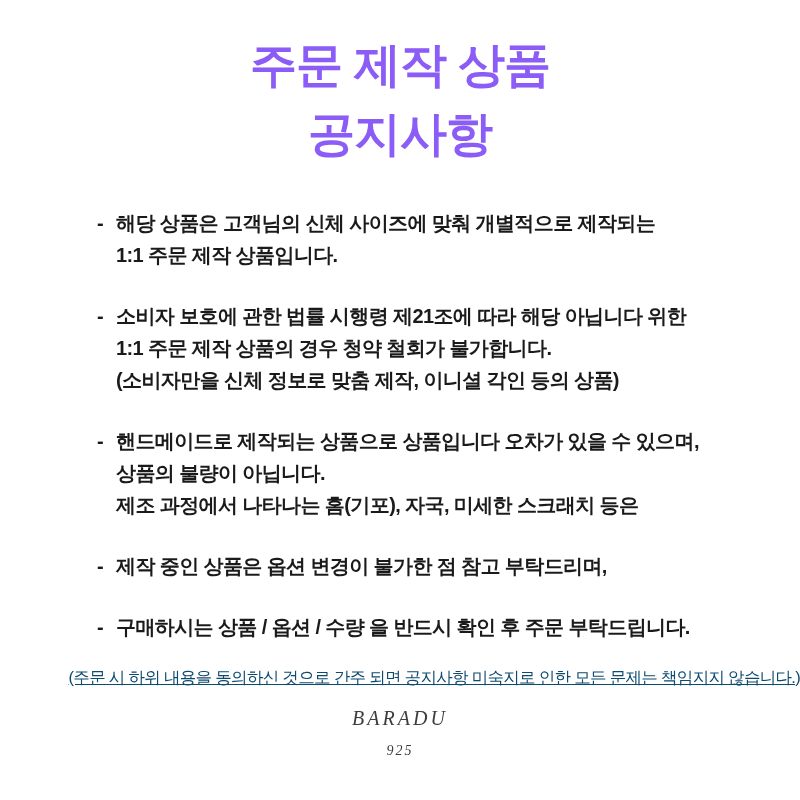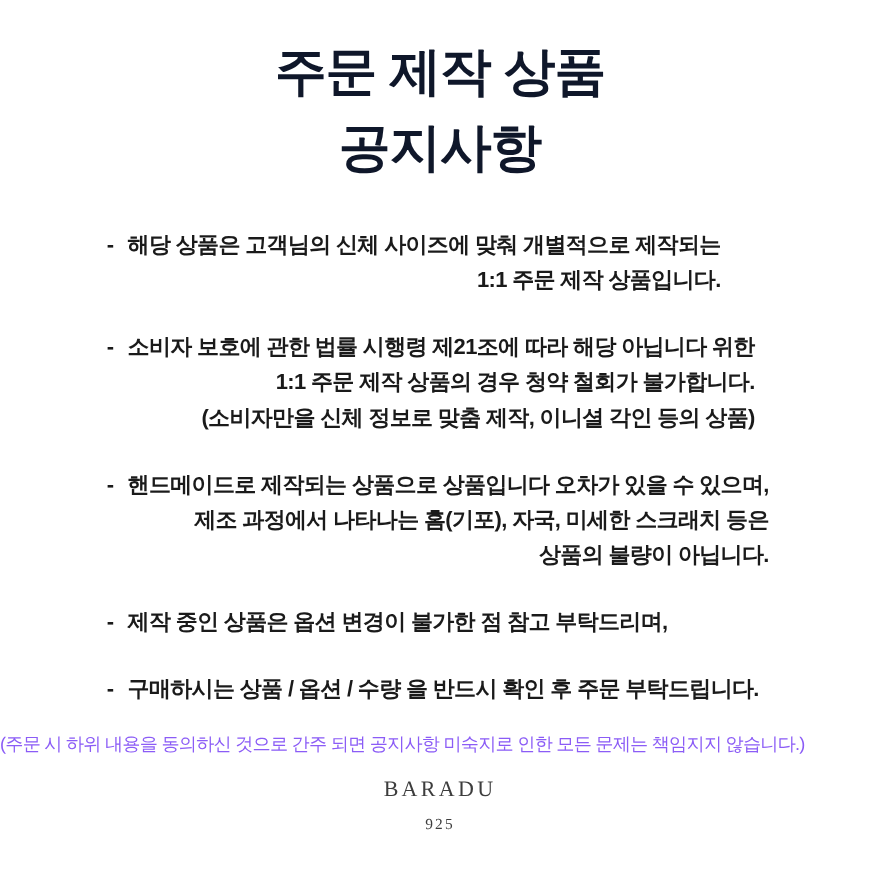--- a/index.html
+++ b/index.html
@@ -10,54 +10,56 @@
     background: #ffffff;
     overflow: hidden;
   }
   .title-block {
     padding-top: 30px;
     text-align: center;
     font-size: 47px;
     line-height: 69px;
     font-weight: 800;
     letter-spacing: -1px;
-    color: #0f172a;
+    color: #8b5cf6;
   }
   .notice-list {
     margin: 39px 40px 0 97px;
   }
   .notice-item {
     display: flex;
     align-items: flex-start;
     margin-bottom: 29px;
     font-size: 20px;
     line-height: 32px;
     font-weight: 600;
     letter-spacing: -0.6px;
   }
   .notice-item:last-child { margin-bottom: 0; }
   .dash {
     flex: 0 0 19px;
     width: 19px;
   }
-  .line { white-space: nowrap; text-align: right; }
+  .line { white-space: nowrap; }
   .disclaimer {
     margin-top: 24px;
-    text-align: left;
+    text-align: right;
     font-size: 16.5px;
     line-height: 20px;
     font-weight: 500;
     letter-spacing: -0.7px;
-    color: #8b5cf6;
+    color: #0c4a6e;
+    text-decoration: underline;
   }
   .brand {
     margin-top: 20px;
     text-align: center;
     font-family: "Liberation Serif", serif;
     color: #3d3d3d;
+    font-style: italic;
   }
   .brand-name {
     font-size: 20px;
     letter-spacing: 3px;
   }
   .brand-sub {
     font-size: 14px;
     letter-spacing: 2px;
     margin-top: 13px;
   }
@@ -88,22 +90,22 @@
         <div class="line">소비자 보호에 관한 법률 시행령 제21조에 따라 해당 아닙니다 위한</div>
         <div class="line">1:1 주문 제작 상품의 경우 청약 철회가 불가합니다.</div>
         <div class="line">(소비자만을 신체 정보로 맞춤 제작, 이니셜 각인 등의 상품)</div>
       </div>
     </div>
 
     <div class="notice-item">
       <span class="dash">-</span>
       <div class="lines">
         <div class="line">핸드메이드로 제작되는 상품으로 상품입니다 오차가 있을 수 있으며,</div>
+        <div class="line">상품의 불량이 아닙니다.</div>
         <div class="line">제조 과정에서 나타나는 홈(기포), 자국, 미세한 스크래치 등은</div>
-        <div class="line">상품의 불량이 아닙니다.</div>
       </div>
     </div>
 
     <div class="notice-item">
       <span class="dash">-</span>
       <div class="lines">
         <div class="line">제작 중인 상품은 옵션 변경이 불가한 점 참고 부탁드리며,</div>
       </div>
     </div>
 

